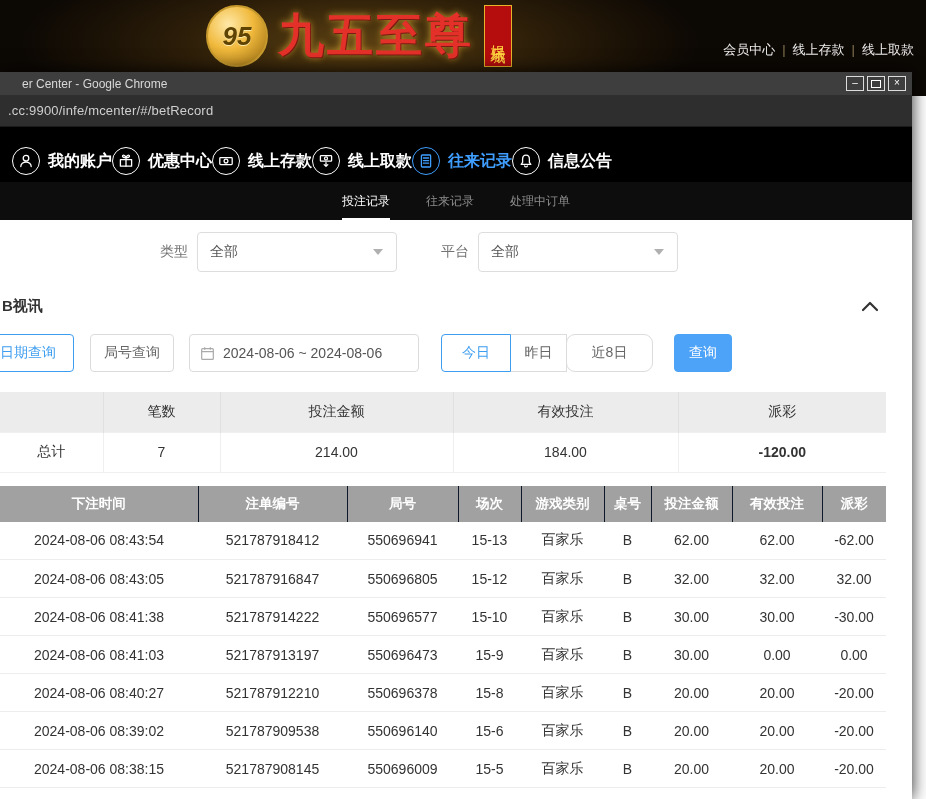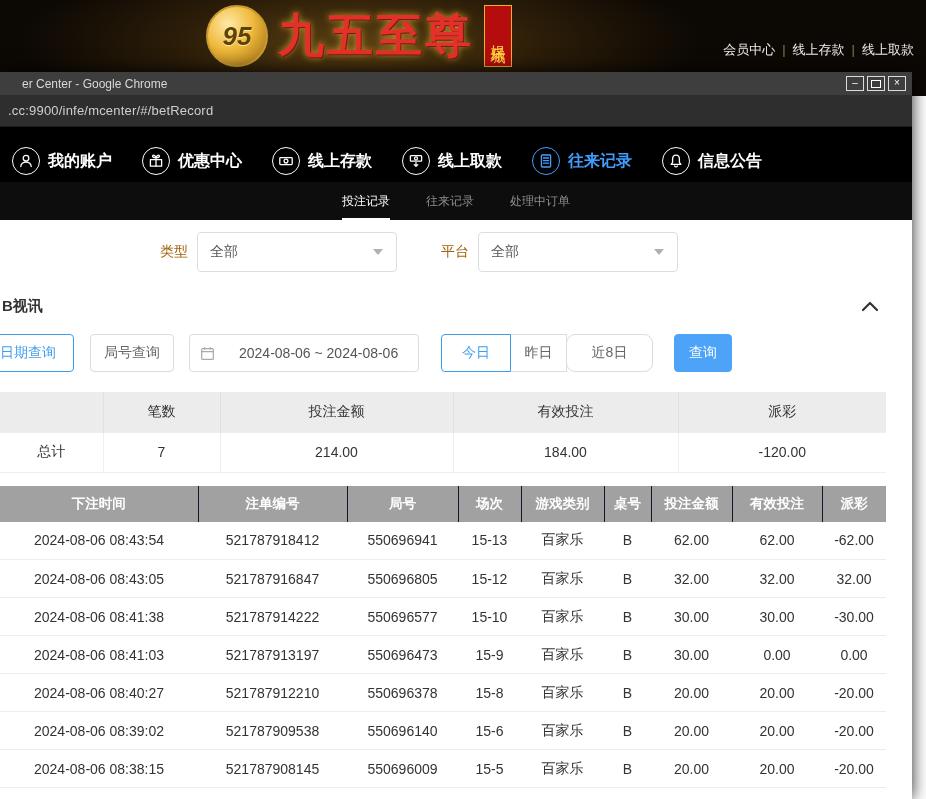--- a/index.html
+++ b/index.html
@@ -57,34 +57,34 @@
   .win-btn.max::after { content:""; display:block; width:8px; height:6px; border:1px solid #fff; margin:3px auto 0; }
   .urlbar {
     height:32px; flex:0 0 32px; background:#2e2e2e; border-bottom:1px solid #1b1b1b;
     display:flex; align-items:center; padding-left:8px;
     color:#cfcfcf; font-size:13px; letter-spacing:.2px;
   }
   .win-content { flex:1; background:#fff; display:flex; flex-direction:column; overflow:hidden; }
 
   
   .nav-strip { background:#000; padding-top:13px; }
-  .navbar { height:42px; background:#000; display:flex; align-items:center; gap:30px; padding-left:12px; }
+  .navbar { height:42px; background:#000; display:flex; align-items:center; padding-left:12px; }
   .nav-item { display:flex; align-items:center; gap:8px; color:#fff; font-size:16px; font-weight:600; cursor:pointer; white-space:nowrap; }
   .nav-item.active { color:#3f9eff; }
   .nav-ico { width:28px; height:28px; border-radius:50%; border:1px solid currentColor; display:grid; place-items:center; flex:0 0 28px; }
   .nav-ico svg { stroke:currentColor; fill:none; stroke-width:1.3; stroke-linecap:round; stroke-linejoin:round; }
 
   .subtabs { background:#0d0d0d; height:38px; display:flex; justify-content:center; gap:36px; }
   .subtab { position:relative; display:flex; align-items:center; color:#8d8d8d; font-size:12px; cursor:pointer; }
   .subtab.active { color:#fff; }
   .subtab.active::after { content:""; position:absolute; left:0; right:0; bottom:0; height:2px; background:#fff; }
 
   
   .filter-row { margin:12px 0 0 160px; height:40px; display:flex; align-items:center; }
-  .f-label { font-size:14px; color:#a16207; margin-right:9px; }
+  .f-label { font-size:14px; color:#737373; margin-right:9px; }
   .f-label.second { margin-left:44px; }
   .select {
     width:200px; height:40px; border:1px solid #ddd; border-radius:4px; background:#fff;
     display:flex; align-items:center; justify-content:space-between; padding:0 12px;
     font-size:14px; color:#555; cursor:pointer;
   }
 
   
   .section-row { margin:20px 30px 0 2px; height:28px; display:flex; align-items:center; justify-content:space-between; }
   .section-title { font-size:15px; font-weight:bold; color:#333; }
@@ -94,21 +94,21 @@
   .query-row { margin-top:14px; display:flex; align-items:center; }
   .btn {
     height:38px; border:1px solid #dcdcdc; border-radius:4px; background:#fff;
     color:#666; font-size:14px; display:inline-flex; align-items:center; justify-content:center;
     cursor:pointer; white-space:nowrap;
   }
   .btn.date-query { margin-left:-18px; width:92px; border-color:#3d9df0; color:#3d9df0; }
   .btn.round-query { margin-left:16px; width:84px; }
   .date-input {
     margin-left:15px; width:230px; height:38px; border:1px solid #dcdcdc; border-radius:4px;
-    display:flex; align-items:center; gap:24px; padding:0 10px; font-size:14px; color:#555; cursor:pointer;
+    display:flex; align-items:center; gap:8px; padding:0 10px; font-size:14px; color:#555; cursor:pointer;
   }
   .seg { margin-left:14px; display:flex; }
   .seg .btn { border-radius:0; margin-left:-1px; }
   .seg .btn:first-child { border-radius:4px 0 0 4px; margin-left:8px; }
   .seg .btn:last-child { border-radius:0 4px 4px 0; }
   .seg .btn.w70 { width:70px; } .seg .btn.w75 { width:57px; } .seg .btn.w87 { width:87px;border-radius:9px; }
   .seg .btn.active { border-color:#3d9df0; color:#3d9df0; position:relative; z-index:1; }
   .btn.submit { margin-left:21px; width:58px; background:#4da3f7; border-color:#4da3f7; color:#fff; }
 
   
@@ -116,21 +116,21 @@
   .summary-table { margin-top:20px; width:886px; font-size:14px;padding-left:35px; }
   .summary-table thead th {
     height:40px; background:#ececec; color:#333; font-weight:normal;
     border-right:1px solid #e0e0e0; text-align:center;
   }
   .summary-table thead th:last-child { border-right:none; }
   .summary-table tbody td {
     height:40px; background:#fff; color:#333; text-align:center;
     border:1px solid #efefef; border-left:none;
   }
-  .summary-table tbody td:last-child { border-right:none; }
+  .summary-table tbody td:last-child { border-right:none;font-weight:bold; }
 
   
   .bet-table { margin-top:13px; width:886px; font-size:14px; }
   .bet-table thead th {
     height:36px; background:#a1a1a1; color:#fff; font-size:13.5px; font-weight:bold;
     border-right:1px solid #0f172a; text-align:center;
   }
   .bet-table thead th:last-child { border-right:none; }
   .bet-table tbody td {
     height:38px; background:#fff; color:#333; text-align:center;

